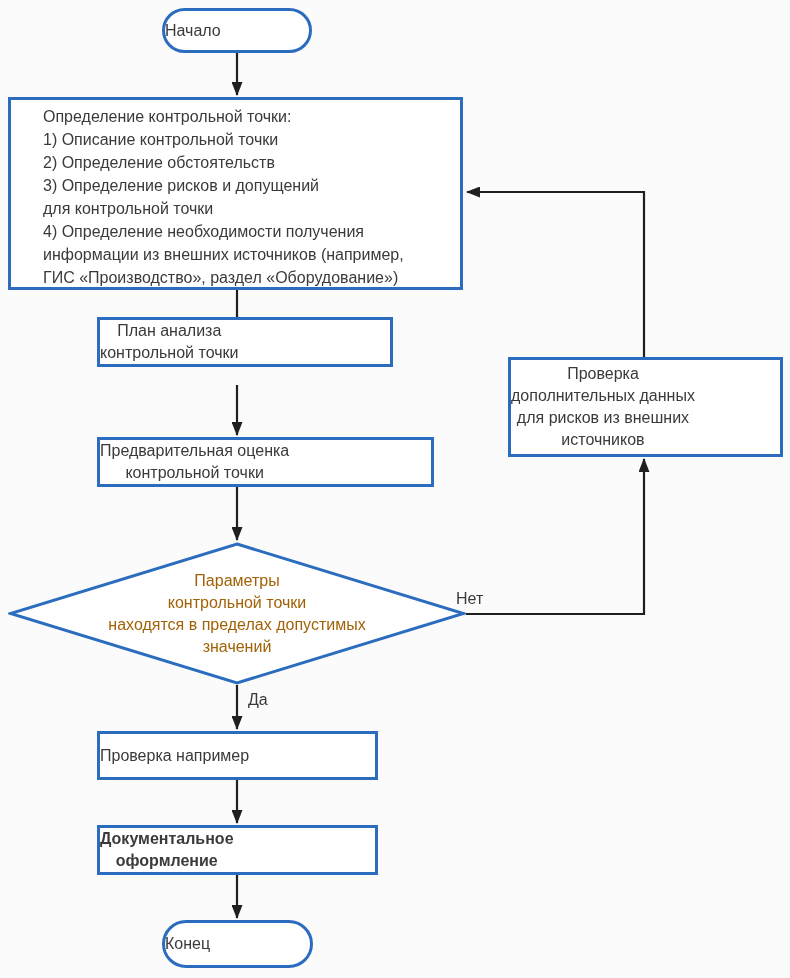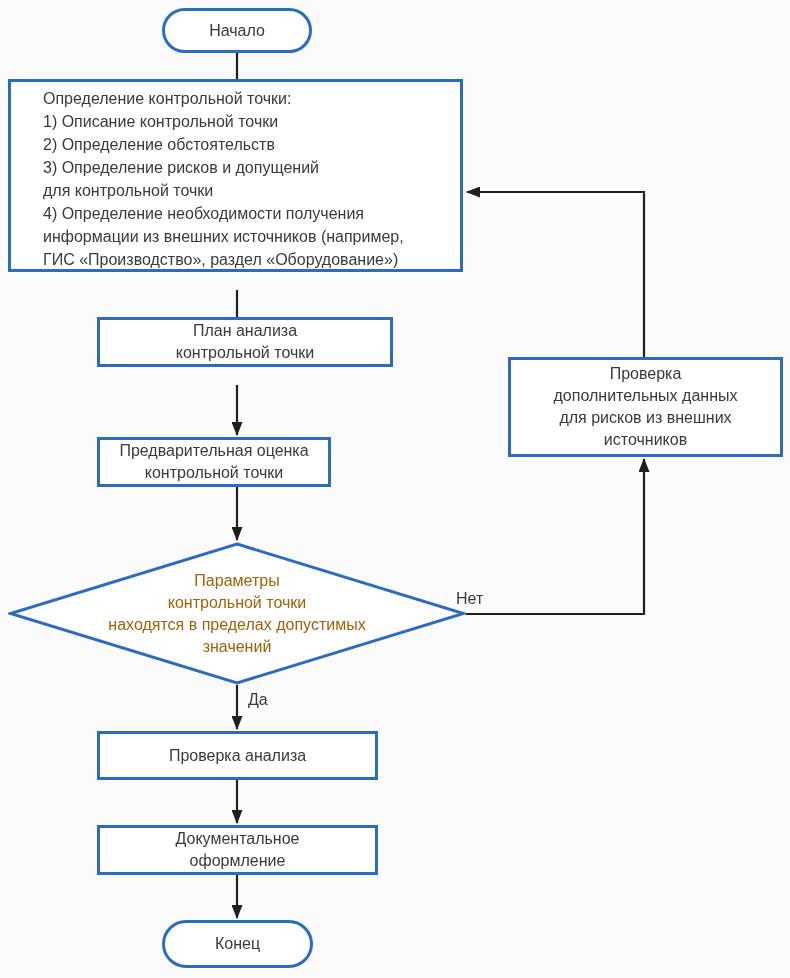--- a/index.html
+++ b/index.html
@@ -24,21 +24,20 @@
   .node {
     position: absolute;
     box-sizing: border-box;
     background: #ffffff;
     border: 3px solid #2b6cbf;
     color: #3a3a3a;
     font-size: 16px;
     line-height: 22px;
     display: flex;
     align-items: center;
-    justify-content: center;
     text-align: center;
     white-space: pre-line;
   }
   .terminator {
     border-radius: 24px;
   }
   .process-left {
     justify-content: flex-start;
     text-align: left;
     align-items: flex-start;
@@ -99,56 +98,56 @@
     <line x1="237" y1="780" x2="237" y2="823" stroke="#1f1f1f" stroke-width="2.2" marker-end="url(#arw)"></line>
     <line x1="237" y1="875" x2="237" y2="918" stroke="#1f1f1f" stroke-width="2.2" marker-end="url(#arw)"></line>
     <polyline points="466,614 644,614 644,459" fill="none" stroke="#1f1f1f" stroke-width="2.2" marker-end="url(#arw)"></polyline>
     <polyline points="644,357 644,192 467,192" fill="none" stroke="#1f1f1f" stroke-width="2.2" marker-end="url(#arw)"></polyline>
   </svg>
 
   <div class="node terminator" style="left:162px; top:8px; width:150px; height:45px;">
     <span>Начало</span>
   </div>
 
-  <div class="node process-left" style="left:8px; top:79px; width:455px; height:193px;">
+  <div class="node process-left" style="left:8px; top:97px; width:455px; height:193px;">
     <span>Определение контрольной точки:
 1) Описание контрольной точки
 2) Определение обстоятельств
 3) Определение рисков и допущений
 для контрольной точки
 4) Определение необходимости получения
 информации из внешних источников (например,
 ГИС «Производство», раздел «Оборудование»)</span>
   </div>
 
   <div class="node" style="left:97px; top:317px; width:296px; height:50px;">
     <span>План анализа
 контрольной точки</span>
   </div>
 
-  <div class="node" style="left:97px; top:437px; width:234px; height:50px;">
+  <div class="node" style="left:97px; top:437px; width:337px; height:50px;">
     <span>Предварительная оценка
 контрольной точки</span>
   </div>
 
   <div class="diamond-wrap">
     <svg width="458" height="143" viewBox="0 0 458 143">
       <polygon points="229,2 455.5,71.5 229,141 2.5,71.5" fill="#ffffff" stroke="#2b6cbf" stroke-width="3"></polygon>
     </svg>
     <div class="diamond-text">Параметры
 контрольной точки
 находятся в пределах допустимых
 значений</div>
   </div>
 
   <div class="node" style="left:97px; top:731px; width:281px; height:49px;">
-    <span>Проверка анализа</span>
+    <span>Проверка например</span>
   </div>
 
-  <div class="node" style="left:97px; top:825px; width:281px; height:50px;">
+  <div class="node" style="left:97px; top:825px; width:281px; height:50px;font-weight:bold;">
     <span>Документальное
 оформление</span>
   </div>
 
   <div class="node" style="left:508px; top:357px; width:275px; height:100px;">
     <span>Проверка
 дополнительных данных
 для рисков из внешних
 источников</span>
   </div>

